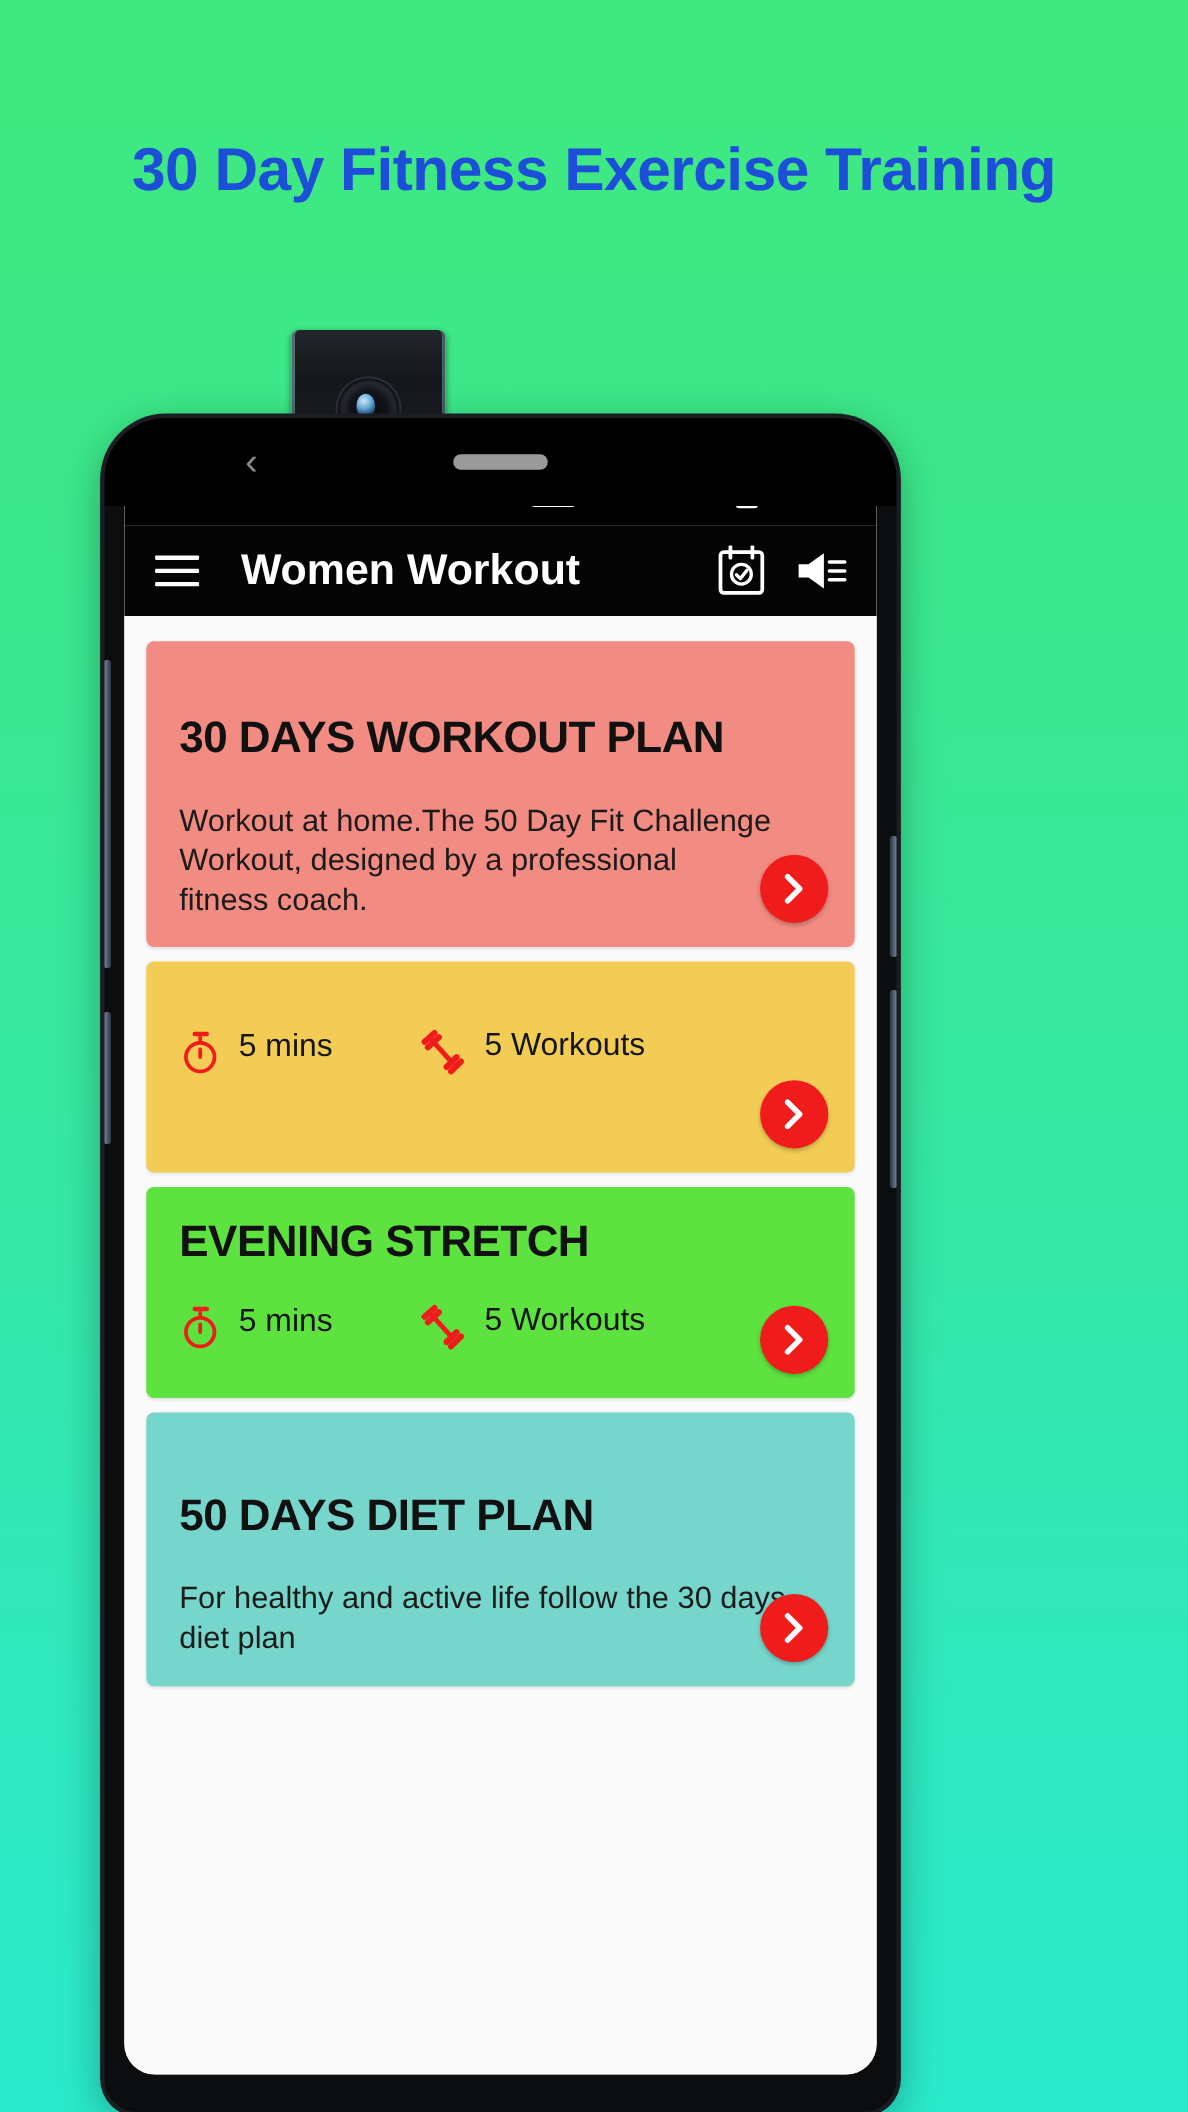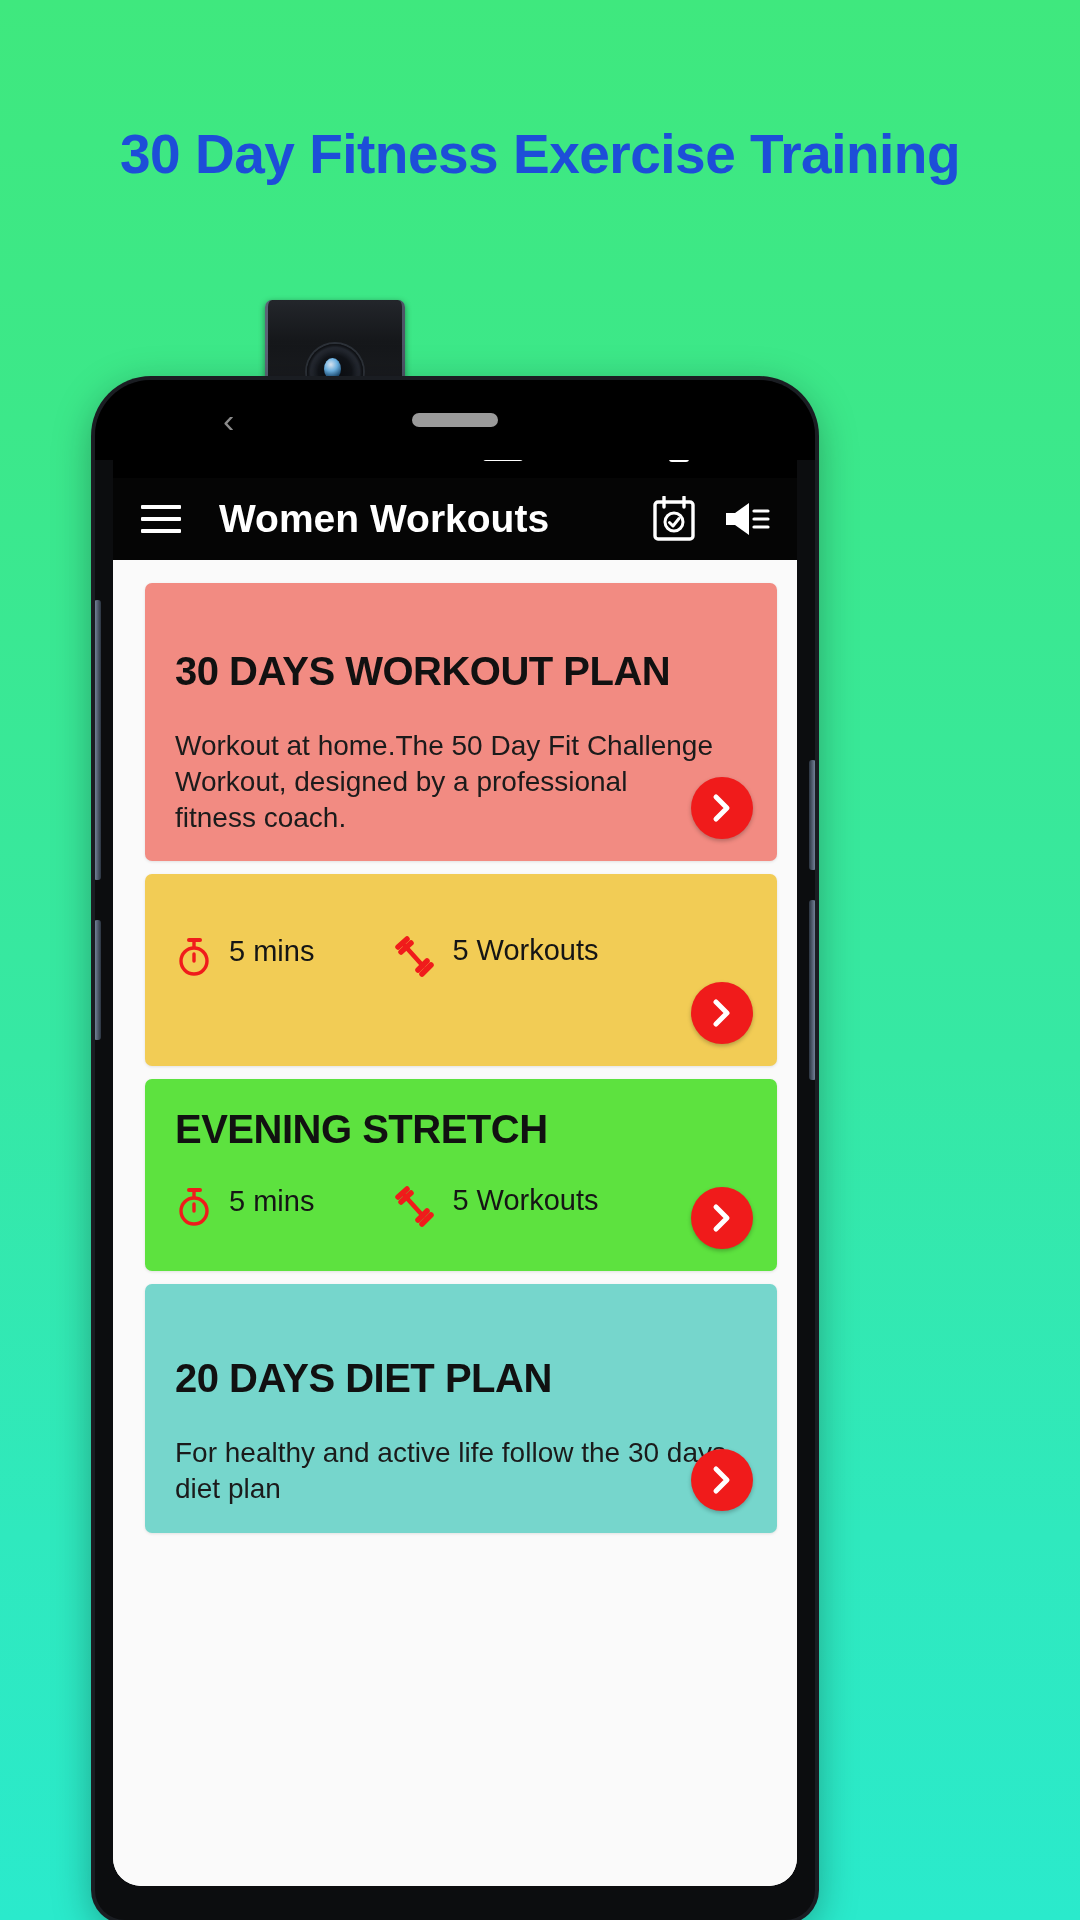--- a/index.html
+++ b/index.html
@@ -97,21 +97,21 @@
   .appbar {
     height:82px; background:#050505; display:flex; align-items:center;
     padding:0 26px 0 28px; gap:22px;
   }
   .hamburger { width:40px; height:28px; display:flex; flex-direction:column; justify-content:space-between; cursor:pointer; }
   .hamburger span { display:block; height:4px; background:#fff; border-radius:1px; }
   .appbar-title { color:#fff; font-size:39px; font-weight:700; margin-left:16px; flex:1; }
   .appbar-icon { width:50px; height:50px; display:flex; align-items:center; justify-content:center; }
 
   
-  .content { background:#fafafa; height:1326px; padding:10px 0 0 12px; }
+  .content { background:#fafafa; height:1326px; padding:10px 0 0 0; }
   .card {
     margin:13px 20px; border-radius:7px; position:relative;
     padding:28px 30px 26px 30px; min-height:150px;
     box-shadow:0 1px 3px rgba(0,0,0,.10);
   }
   .card-title { font-size:40px; font-weight:700; color:#111; letter-spacing:-0.5px; }
   .card-desc { font-size:28px; color:#1b1b1b; line-height:1.28; margin-top:34px; max-width:540px; }
   .card-meta { display:flex; align-items:center; gap:78px; margin-top:32px; }
   .meta-item { display:flex; align-items:flex-start; gap:16px; }
   .meta-text { font-size:29px; color:#151515; }
@@ -188,21 +188,21 @@
           <div class="battpct">58%</div>
         </div>
       </div>
 
       <div class="appbar">
         <div class="hamburger">
           <span></span>
             <span></span>
             <span></span>
         </div>
-        <div class="appbar-title">Women Workouts</div>
+        <div class="appbar-title">Women Workout</div>
         <div class="appbar-icon">
           <svg width="44" height="46" viewBox="0 0 44 46">
             <rect x="3" y="6" width="38" height="37" rx="3" fill="none" stroke="#fff" stroke-width="3.4"></rect>
             <line x1="12" y1="1" x2="12" y2="11" stroke="#fff" stroke-width="3.4" stroke-linecap="round"></line>
             <line x1="32" y1="1" x2="32" y2="11" stroke="#fff" stroke-width="3.4" stroke-linecap="round"></line>
             <circle cx="22" cy="26" r="9" fill="none" stroke="#fff" stroke-width="3"></circle>
             <path d="M17.5 26.5 L21 30 L27 22.5" fill="none" stroke="#fff" stroke-width="3" stroke-linecap="round" stroke-linejoin="round"></path>
           </svg>
         </div>
         <div class="appbar-icon">
@@ -280,21 +280,21 @@
             </div>
           </div>
           <div class="go-btn">
             <svg width="26" height="30" viewBox="0 0 26 30">
                 <path d="M7 4 L18 15 L7 26" fill="none" stroke="#fff" stroke-width="5" stroke-linecap="round" stroke-linejoin="round"></path>
               </svg>
           </div>
         </div>
 
         <div class="card c4">
-          <div class="card-title">20 DAYS DIET PLAN</div>
+          <div class="card-title">50 DAYS DIET PLAN</div>
           <div class="card-desc">For healthy and active life follow the 30 days diet plan</div>
           <div class="go-btn">
             <svg width="26" height="30" viewBox="0 0 26 30">
                 <path d="M7 4 L18 15 L7 26" fill="none" stroke="#fff" stroke-width="5" stroke-linecap="round" stroke-linejoin="round"></path>
               </svg>
           </div>
         </div>
 
       </div>
     </div>

